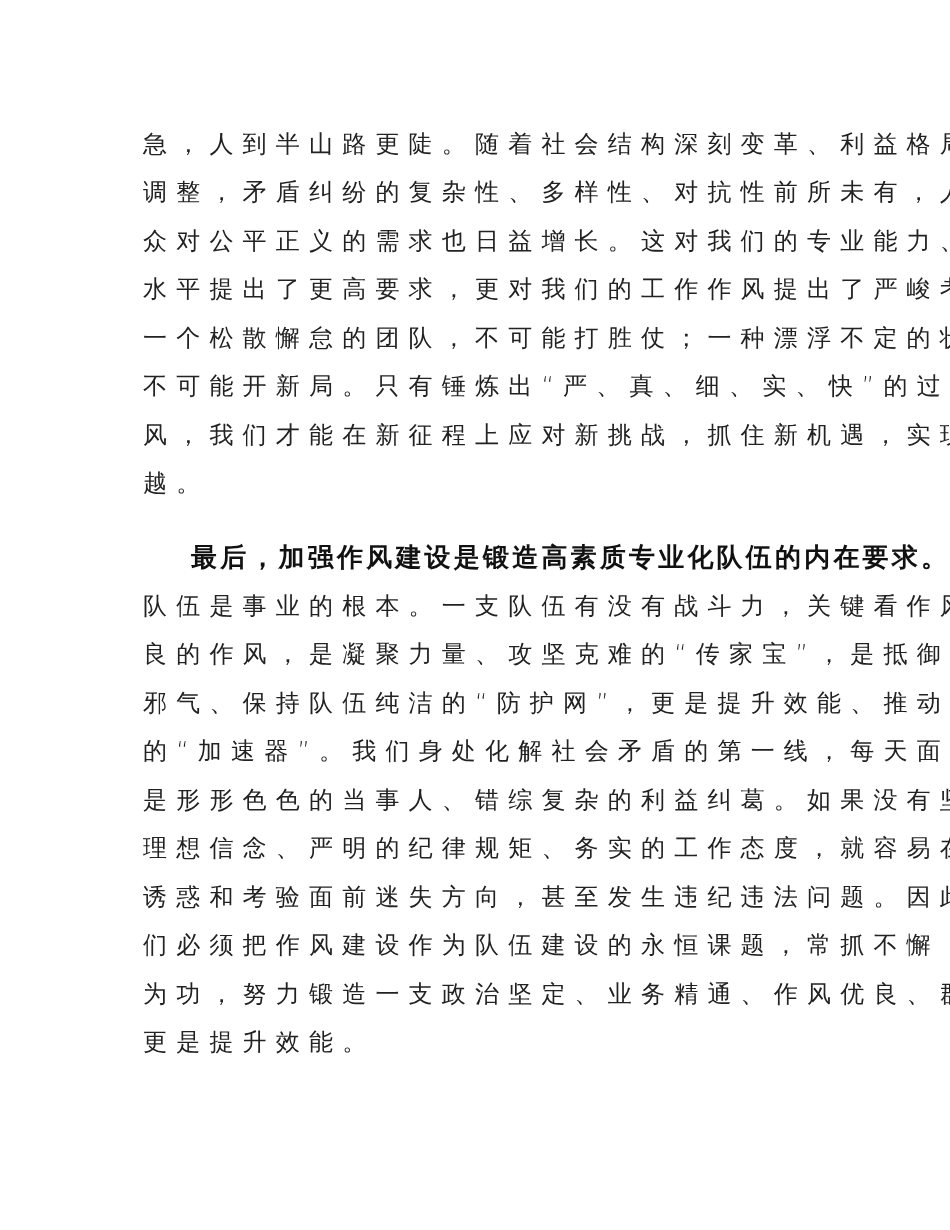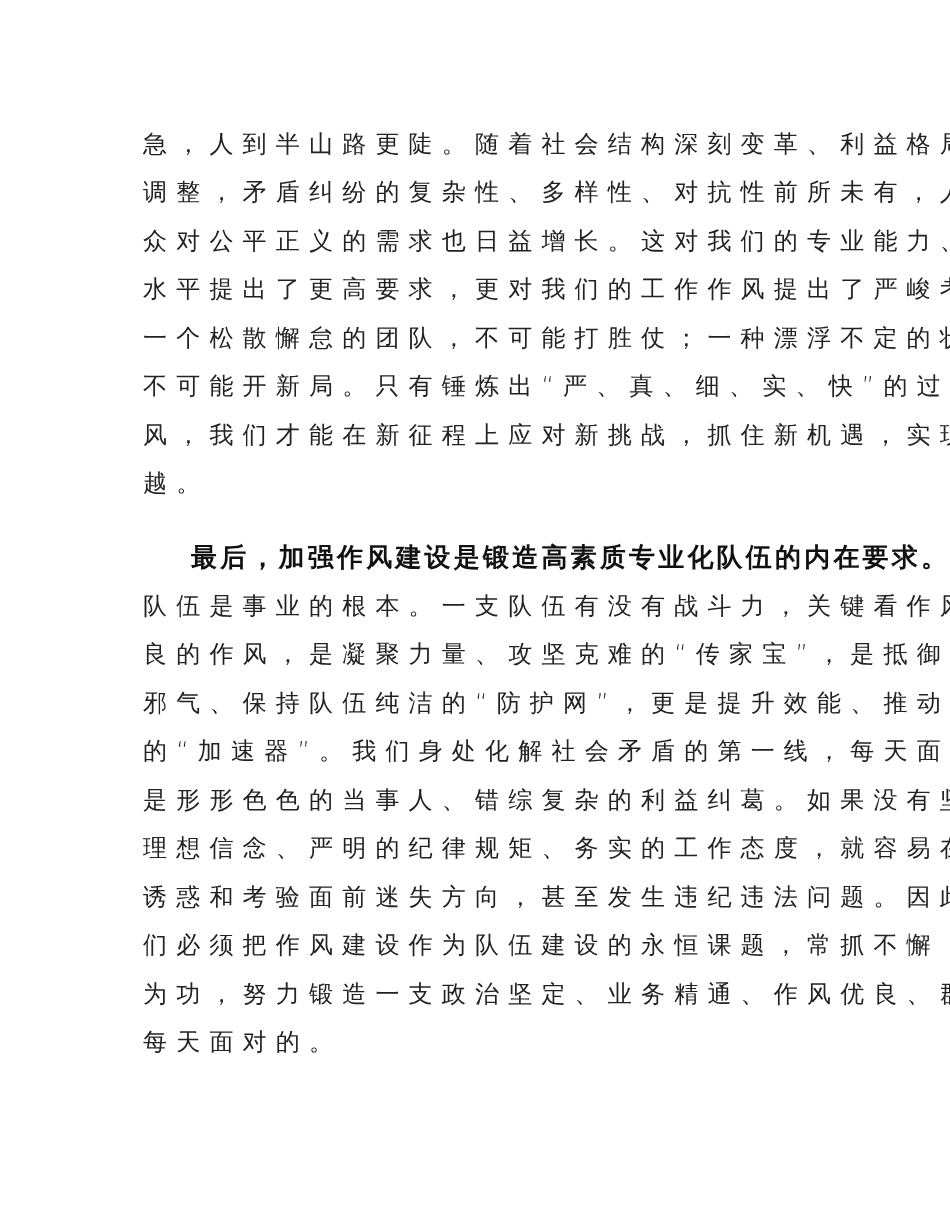--- a/index.html
+++ b/index.html
@@ -37,15 +37,15 @@
     <div class="heading" style="top:542px">最后，加强作风建设是锻造高素质专业化队伍的内在要求。</div>
     <div class="line" style="top:591px">队伍是事业的根本。一支队伍有没有战斗力，关键看作风。优</div>
     <div class="line" style="top:639px">良的作风，是凝聚力量、攻坚克难的“传家宝”，是抵御歪风</div>
     <div class="line" style="top:688px">邪气、保持队伍纯洁的“防护网”，更是提升效能、推动发展</div>
     <div class="line" style="top:736px">的“加速器”。我们身处化解社会矛盾的第一线，每天面对的</div>
     <div class="line" style="top:785px">是形形色色的当事人、错综复杂的利益纠葛。如果没有坚定的</div>
     <div class="line" style="top:833px">理想信念、严明的纪律规矩、务实的工作态度，就容易在各种</div>
     <div class="line" style="top:882px">诱惑和考验面前迷失方向，甚至发生违纪违法问题。因此，我</div>
     <div class="line" style="top:930px">们必须把作风建设作为队伍建设的永恒课题，常抓不懈，久久</div>
     <div class="line" style="top:979px">为功，努力锻造一支政治坚定、业务精通、作风优良、群众信</div>
-    <div class="line" style="top:1027px">每天面对的。</div>
+    <div class="line" style="top:1027px">更是提升效能。</div>
   </div>
 </div>
 
 </body></html>

